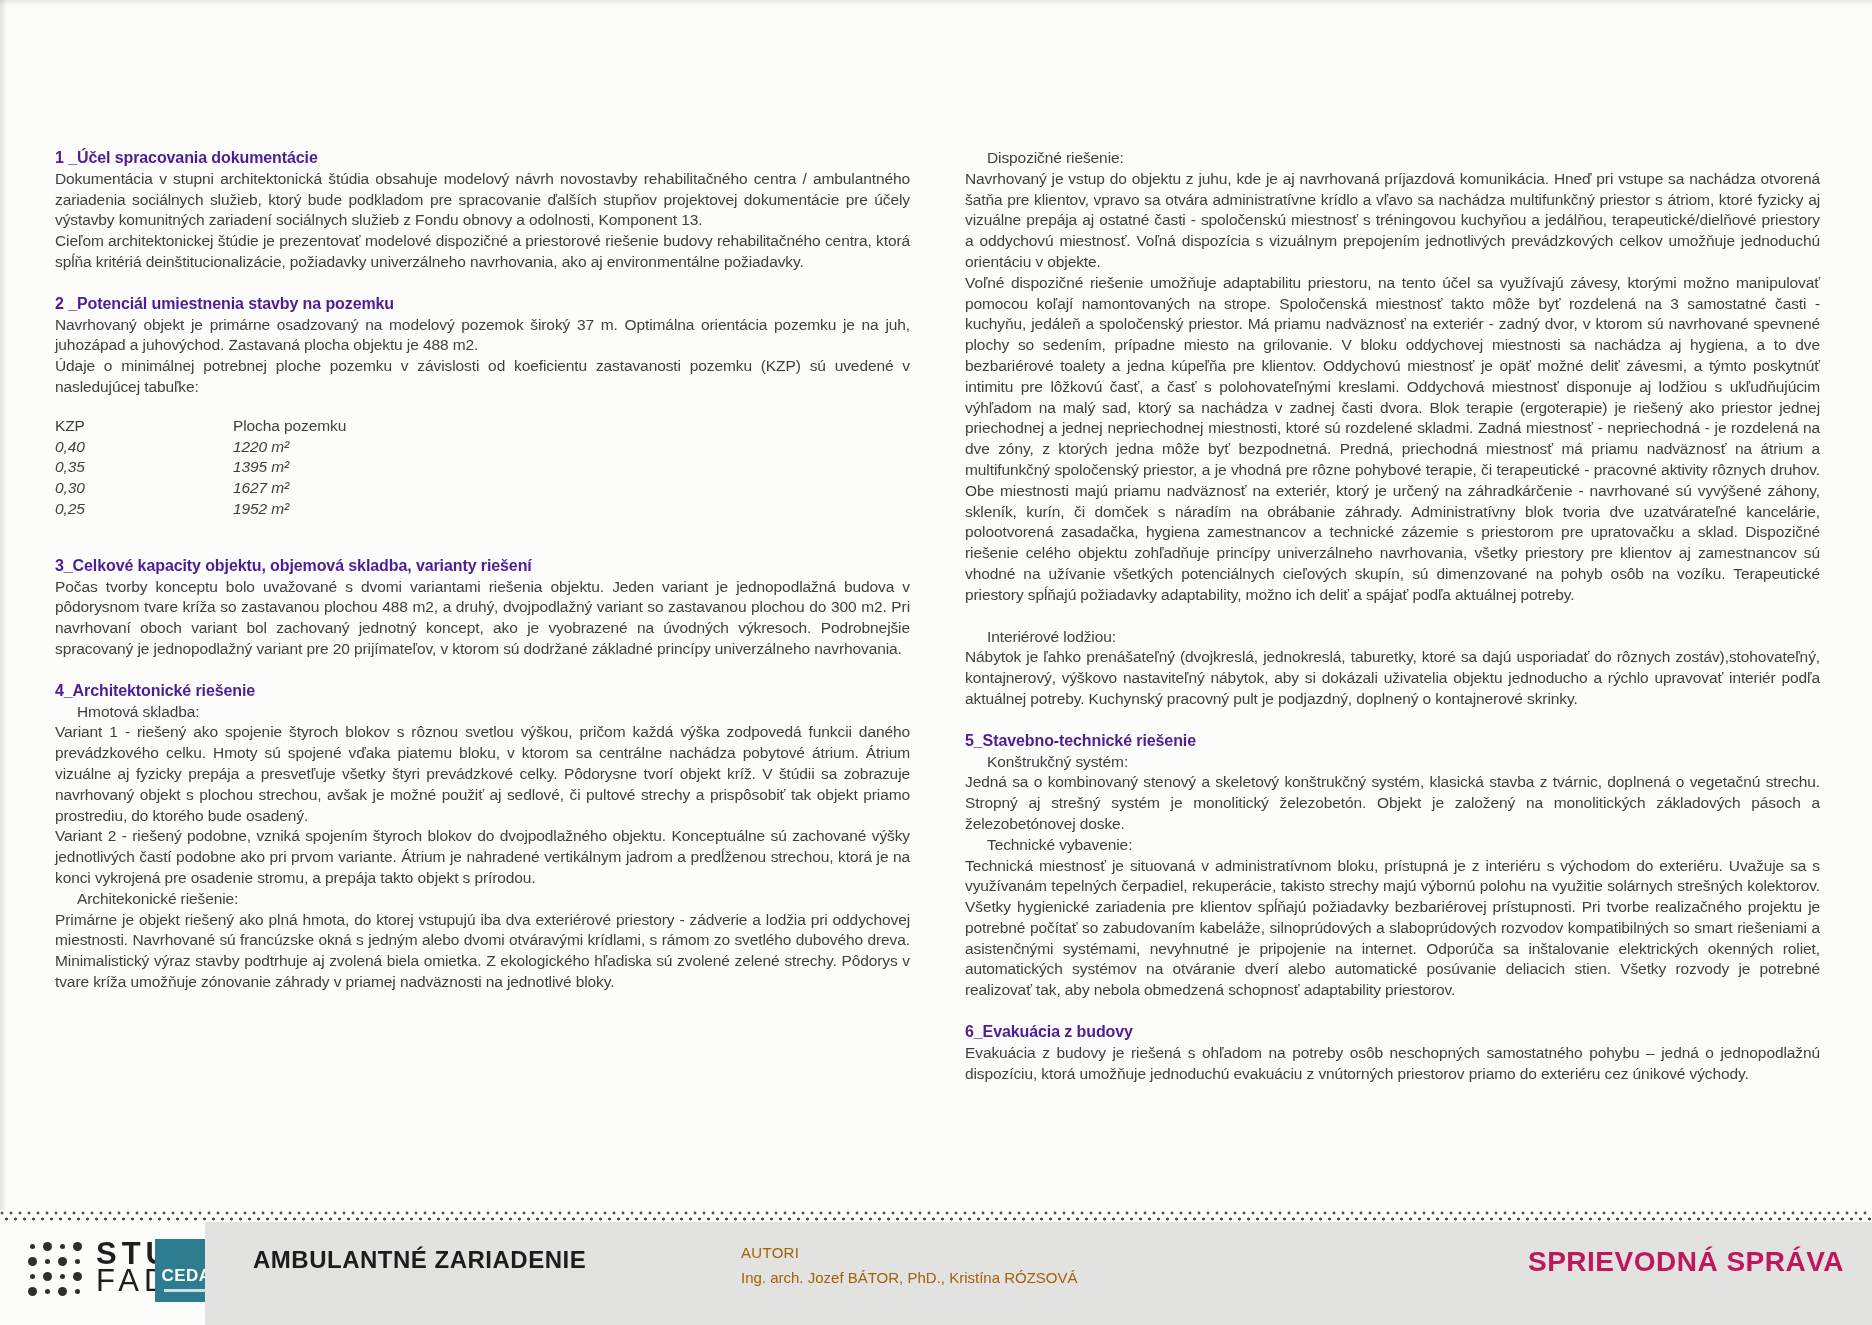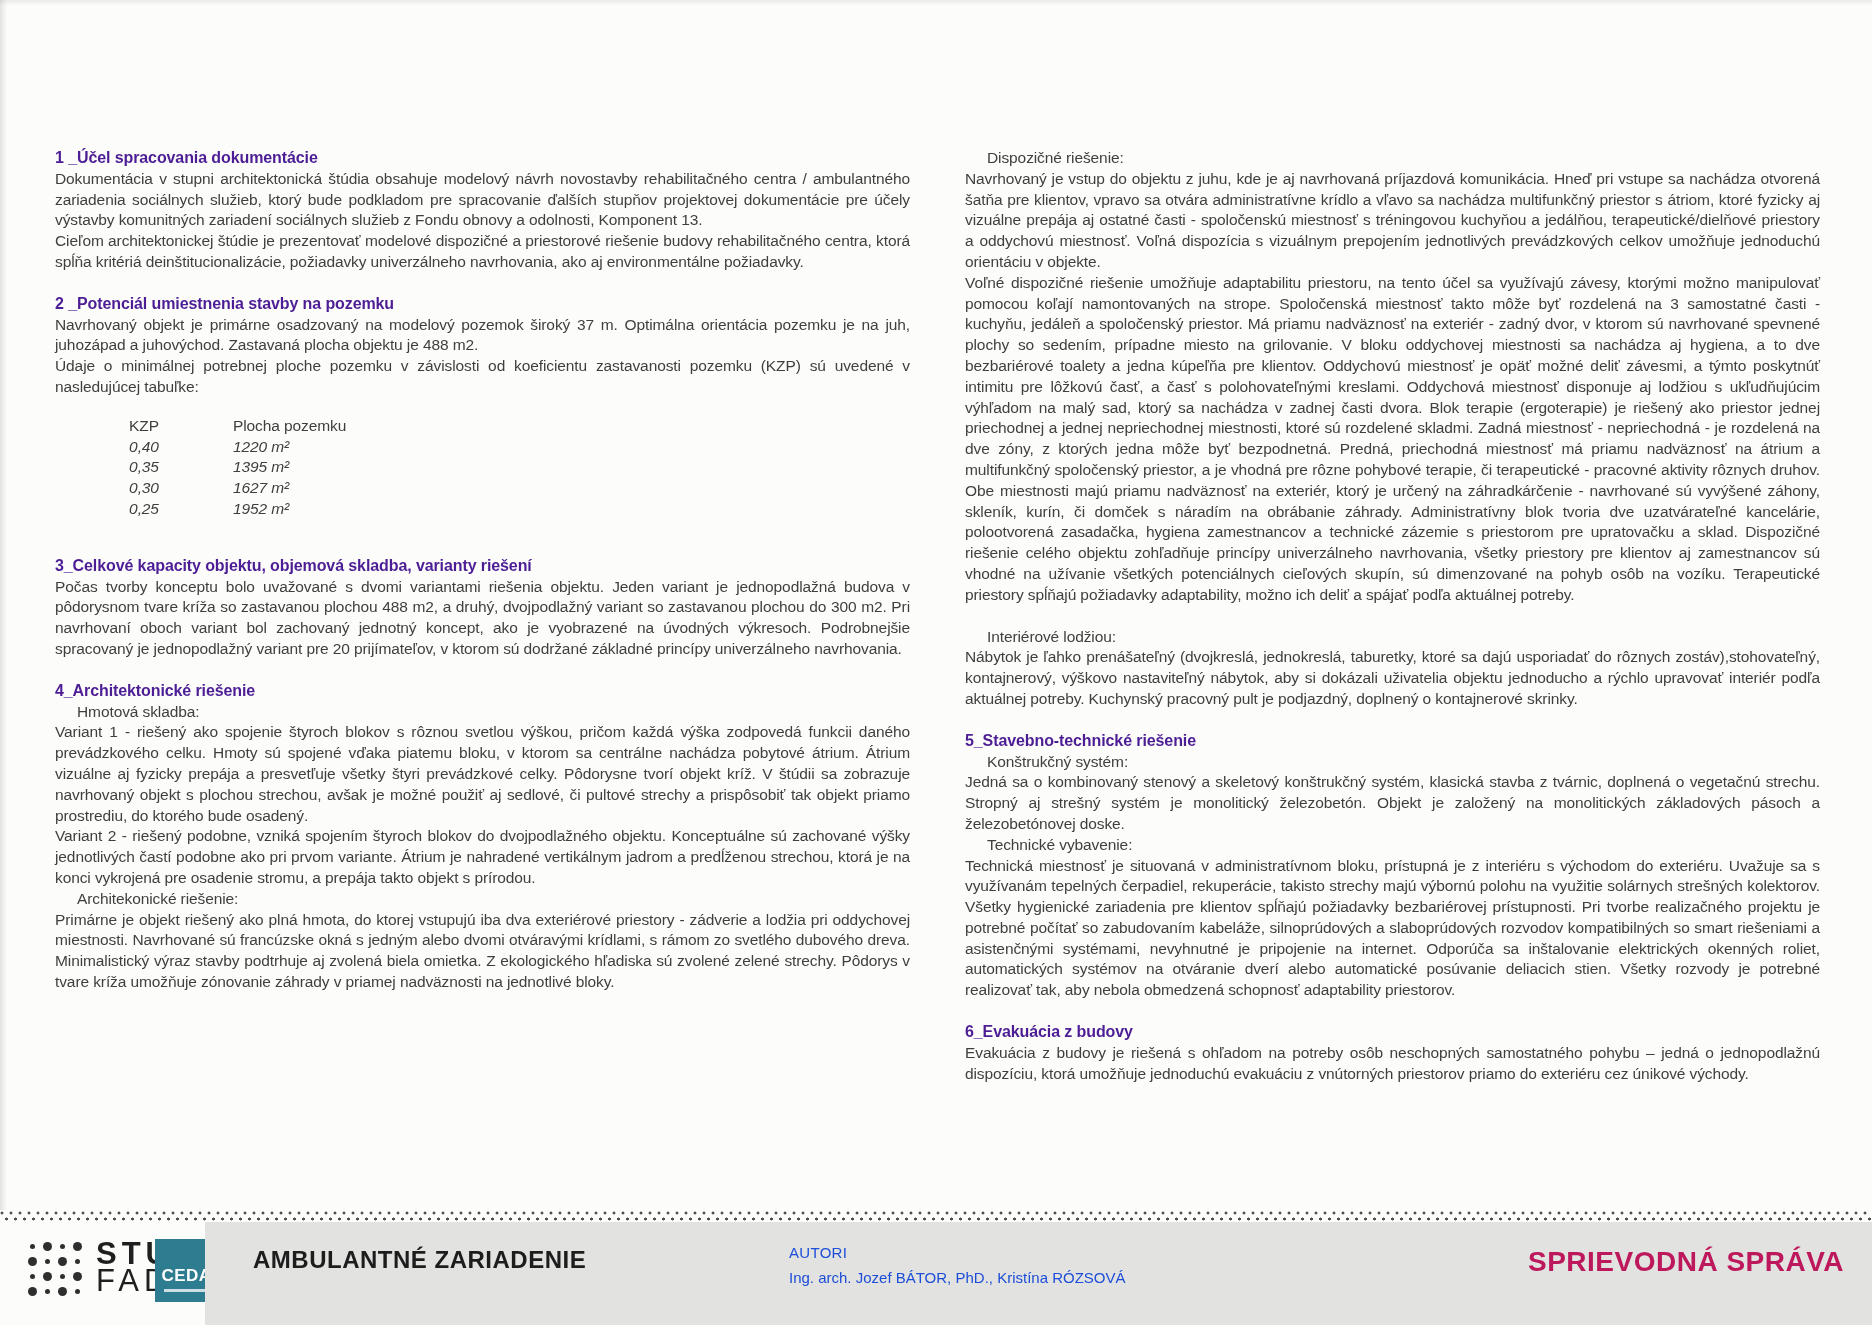--- a/index.html
+++ b/index.html
@@ -55,21 +55,21 @@
   .sub {
     padding-left: 22px;
     text-align: left;
   }
   .mt { margin-top: 21px; }     
   .mt-lg { margin-top: 36px; }  
 
   
   .kzp-table { margin-top: 18px; text-align: left; }
   .t-row { display: flex; line-height: 20.8px; }
-  .t-c1 { width: 178px; text-align: center; }
+  .t-c1 { width: 178px; }
   .t-c2 { flex: 1; }
   .it { font-style: italic; }
 
   
   .footer { position: absolute; left: 0; right: 0; bottom: 0; }
   .dotline {
     height: 12px;
     background-image:
       radial-gradient(circle at 2px 3px, #4f4f4f 1.3px, rgba(0,0,0,0) 1.7px),
       radial-gradient(circle at 6.5px 9px, #4f4f4f 1.3px, rgba(0,0,0,0) 1.7px);
@@ -106,21 +106,21 @@
   .ceda-sub { height: 3px; width: 46px; margin: 3px auto 0; background: rgba(255,255,255,0.75); }
 
   .gray-band {
     position: absolute; left: 205px; right: 0; top: 0; bottom: 0;
     background: #e2e2e0;
   }
   .project-title {
     position: absolute; left: 48px; top: 24px;
     font-size: 24px; font-weight: bold; color: #1d1d1d; letter-spacing: 0.5px;
   }
-  .authors { position: absolute; left: 584px; top: 22px; color: #1d4ed8; }
+  .authors { position: absolute; left: 536px; top: 22px; color: #a16207; }
   .authors-label { font-size: 15px; letter-spacing: 0.3px; margin-bottom: 8px; }
   .authors-names { font-size: 15px; }
   .doc-title {
     position: absolute; right: 28px; top: 24px;
     font-size: 28px; font-weight: bold; color: #be185d; letter-spacing: 0.5px;
   }
 </style>
 </head>
 <body>
 

